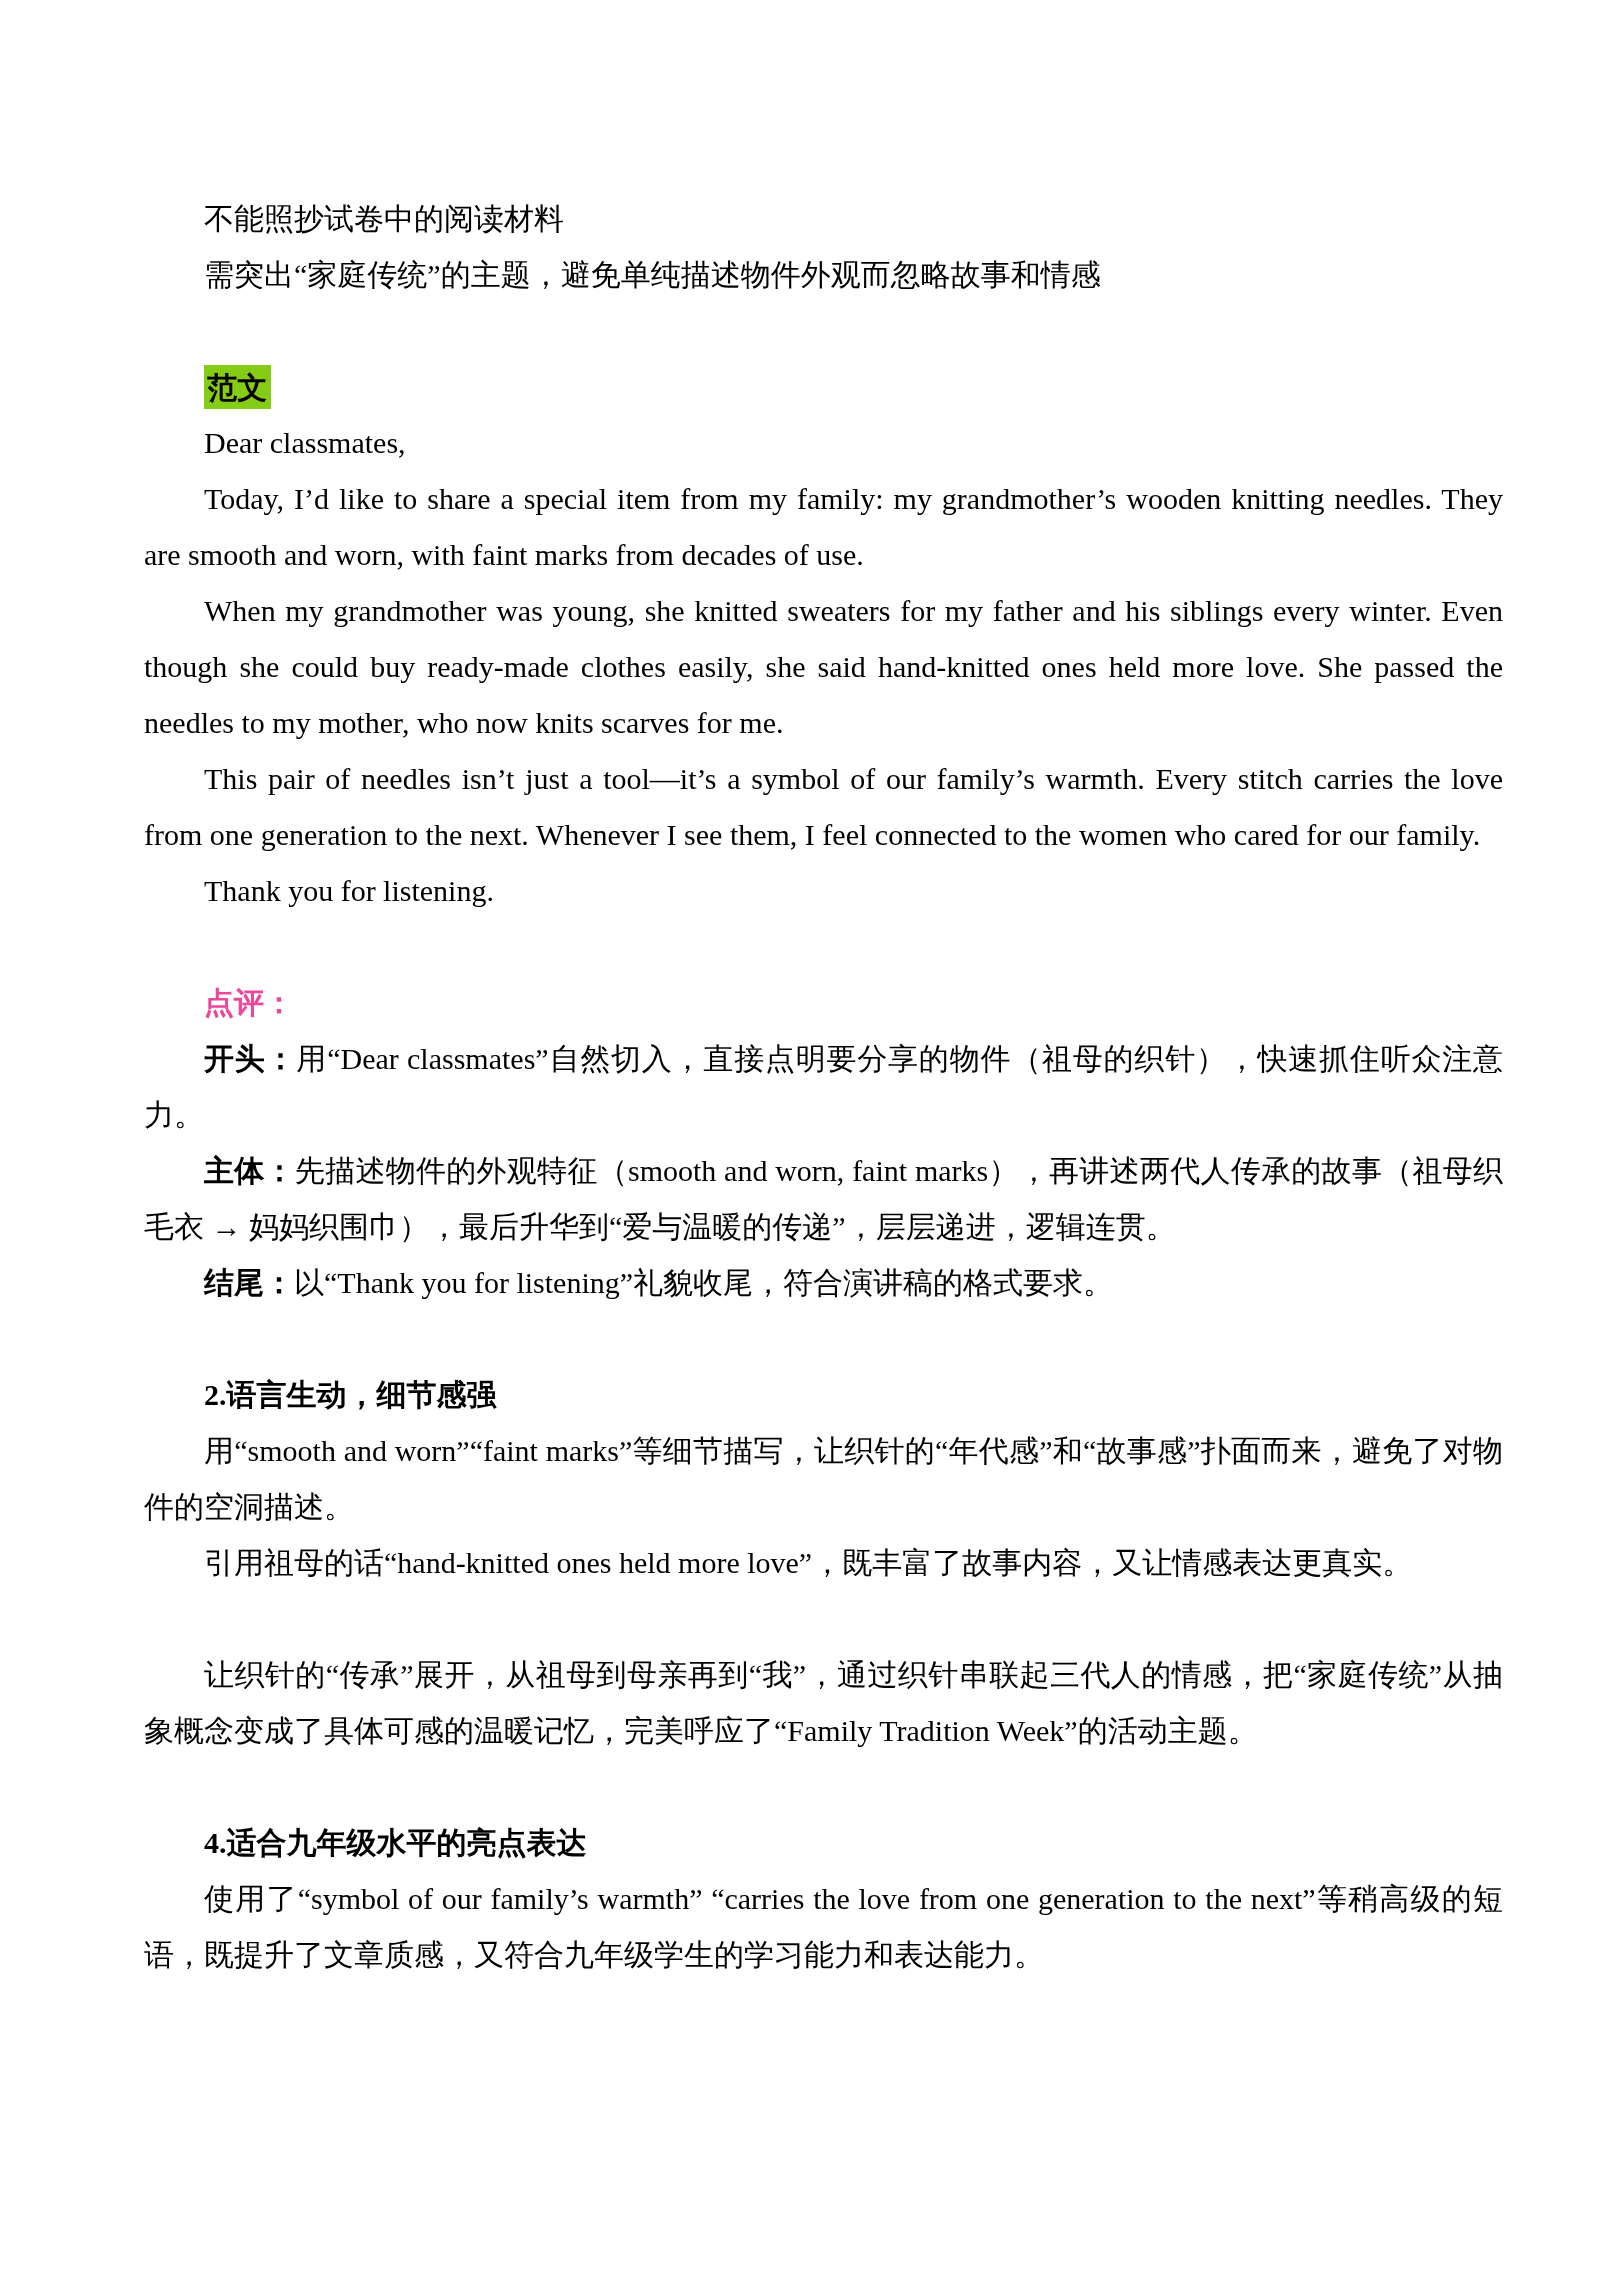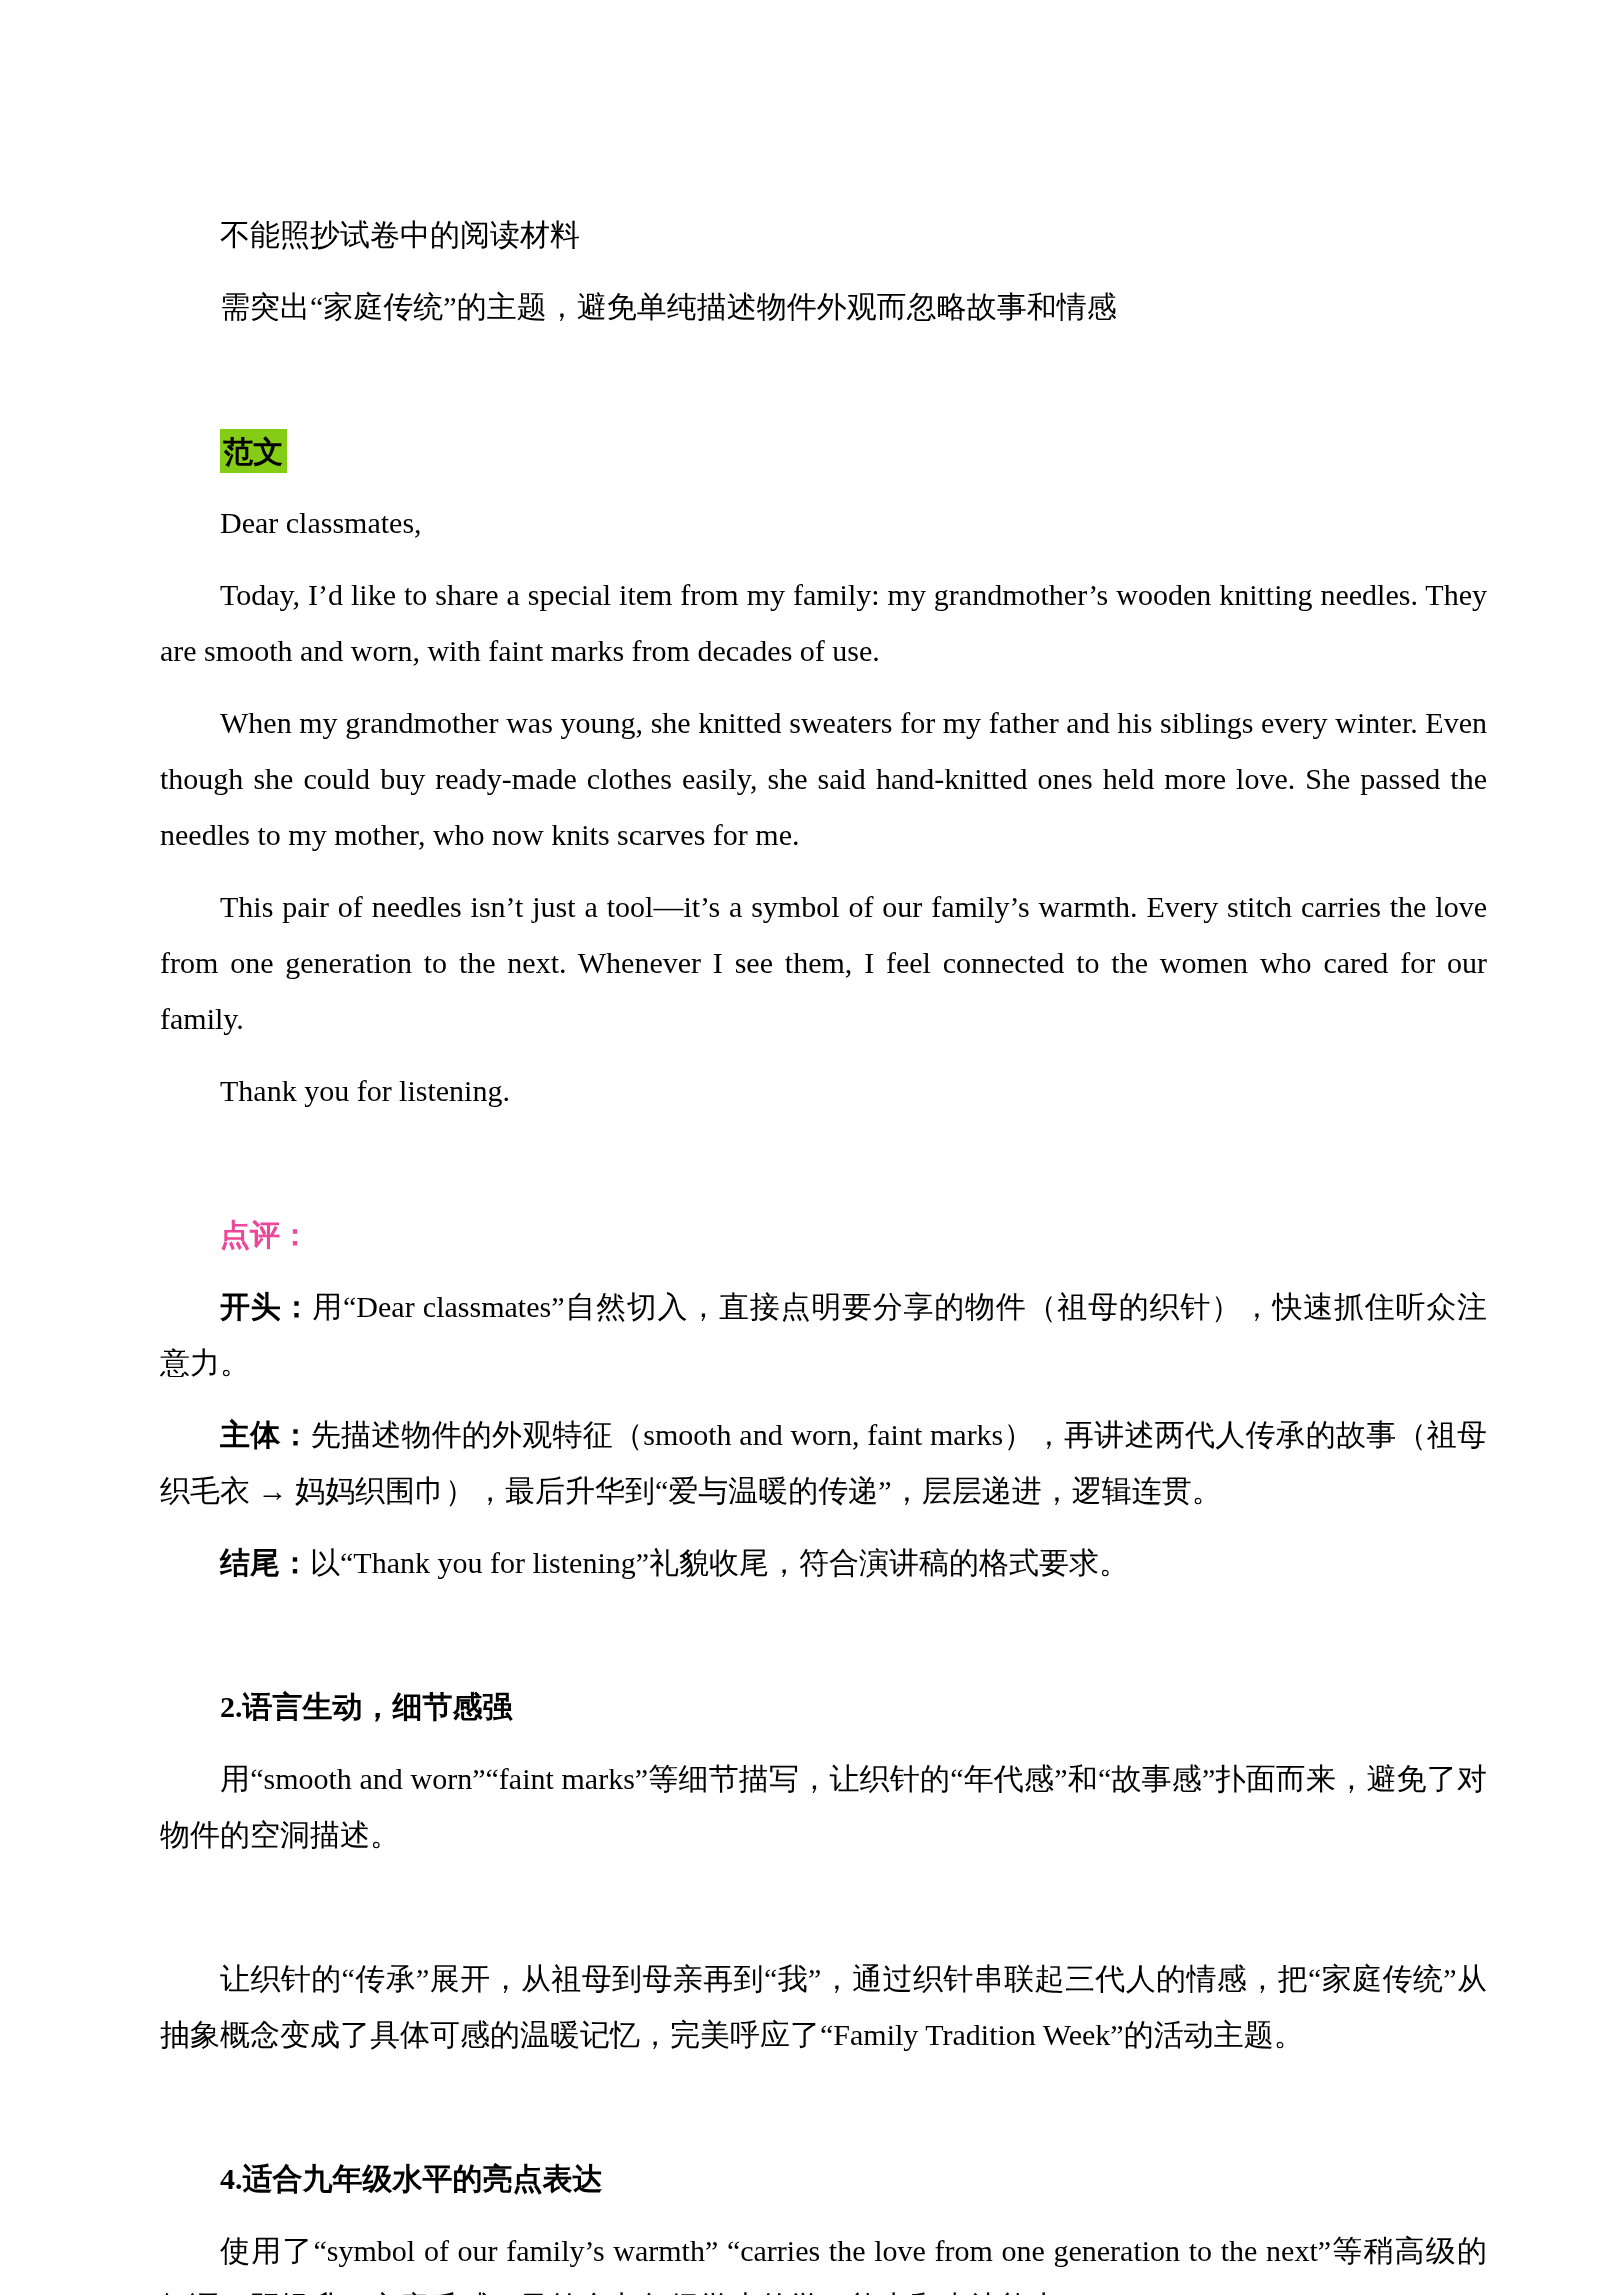--- a/index.html
+++ b/index.html
@@ -17,21 +17,21 @@
     width: 1623px;
     height: 2295px;
     padding: 191px 120px 0 144px;
     background: #ffffff;
     color: #000000;
     font-family: "Liberation Serif", "DejaVu Serif", serif;
     font-size: 30px;
     line-height: 56px;
   }
   .para {
-    margin: 16px;
+    margin: 0;
     text-indent: 2em;
     text-align: justify;
   }
   .spacer {
     height: 56px;
   }
   .section-title {
     font-weight: 700;
   }
   .comment-heading {
@@ -73,20 +73,21 @@
     <p class="para"><b class="pt-label">开头：</b><span>用“Dear classmates”自然切入，直接点明要分享的物件（祖母的织针），快速抓住听众注意力。</span></p>
     <p class="para"><b class="pt-label">主体：</b><span>先描述物件的外观特征（smooth and worn, faint marks），再讲述两代人传承的故事（祖母织毛衣 → 妈妈织围巾），最后升华到“爱与温暖的传递”，层层递进，逻辑连贯。</span></p>
     <p class="para"><b class="pt-label">结尾：</b><span>以“Thank you for listening”礼貌收尾，符合演讲稿的格式要求。</span></p>
   </section>
 
   <div class="spacer"></div>
 
   <section>
     <p class="para section-title">2.语言生动，细节感强</p>
     <p class="para">用“smooth and worn”“faint marks”等细节描写，让织针的“年代感”和“故事感”扑面而来，避免了对物件的空洞描述。</p>
+    <p class="para">引用祖母的话“hand-knitted ones held more love”，既丰富了故事内容，又让情感表达更真实。</p>
   </section>
 
   <div class="spacer"></div>
 
   <section>
     <p class="para">让织针的“传承”展开，从祖母到母亲再到“我”，通过织针串联起三代人的情感，把“家庭传统”从抽象概念变成了具体可感的温暖记忆，完美呼应了“Family Tradition Week”的活动主题。</p>
   </section>
 
   <div class="spacer"></div>
 

